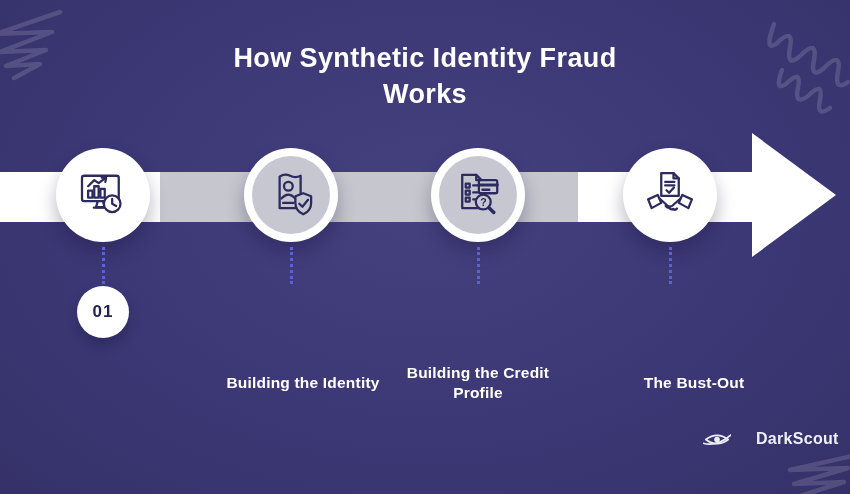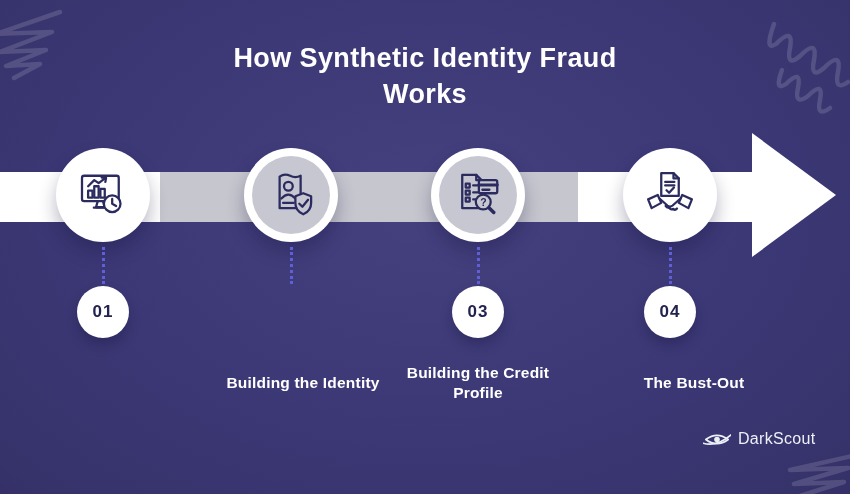--- a/index.html
+++ b/index.html
@@ -69,22 +69,22 @@
   .step-label {
     position:absolute; top:360px; width:170px; height:46px;
     display:flex; align-items:center; justify-content:center; text-align:center;
     color:#ffffff; font-size:15.5px; font-weight:700; line-height:1.28; letter-spacing:0.2px;
   }
   .l1 { left:18px; } .l2 { left:218px; } .l3 { left:393px; } .l4 { left:609px; }
 
   
   .brand {
     position:absolute; left:703px; top:427px; height:24px;
-    display:flex; align-items:center; gap:7px;
-    color:#eef0f8; font-size:16px; font-weight:400; letter-spacing:0.3px;
+    display:flex; align-items:center; gap:25px;
+    color:#eef0f8; font-size:16px; font-weight:700; letter-spacing:0.3px;
   }
   .brand svg { display:block; }
 </style>
 </head>
 <body>
 
 <div class="stage">
 
   <svg class="scribble scribble-tl" width="90" height="90" viewBox="0 0 90 90">
     <path d="M72 8 L8 30 L64 28 L12 48 L58 46 L18 62 L52 60 L26 74"></path>
@@ -151,42 +151,40 @@
         <rect class="cover" x="33" y="15" width="21" height="15" rx="2"></rect>
         <path d="M33 20.5 H54" stroke-width="3.4"></path>
         <path d="M37 26 H45"></path>
         <circle class="cover" cx="38" cy="40" r="8.5"></circle>
         <text class="qmark" x="34.6" y="44.4">?</text>
         <path d="M44.5 46.5 L50 52" stroke-width="4"></path>
       </svg>
     </div>
   </div>
   <div class="connector k3"></div>
-  <div class="num-badge b3 variant-gray">03</div>
   <div class="step-label l3">Building the Credit Profile</div>
 
   <div class="icon-circle c4 variant-white">
     <div class="icon-inner">
       <svg class="step-icon" width="56" height="56" viewBox="0 0 64 64">
         <path d="M22 7 H36 L42 13 V33 H22 Z"></path>
         <path d="M36 7 V13 H42"></path>
         <path d="M26.5 17 H37"></path>
           <path d="M26.5 21 H37"></path>
         <polyline points="28,26.5 31,29.5 36.5,23.5"></polyline>
         <path class="cover" d="M7 37 L18 32 L22 41 L11 47 Z"></path>
         <path class="cover" d="M57 37 L46 32 L42 41 L53 47 Z"></path>
         <path d="M20 36 L29 44 Q32 46.5 35 44 L44 36"></path>
         <path d="M27 44.5 Q29 47.5 31.5 46"></path>
         <path d="M31 46.5 Q33 49.5 35.5 48"></path>
         <path d="M35.5 48 Q38 50 40 47.5"></path>
       </svg>
     </div>
   </div>
   <div class="connector k4"></div>
-  <div class="num-badge b4 variant-white">04</div>
   <div class="step-label l4">The Bust-Out</div>
 
   <div class="brand">
     <svg width="28" height="19" viewBox="0 0 30 20">
       <path d="M3 10 Q15 1 27 10 Q15 19 3 10 Z" fill="none" stroke="#eef0f8" stroke-width="1.8" stroke-linejoin="round"></path>
       <circle cx="15" cy="10" r="3" fill="#eef0f8"></circle>
       <path d="M0 14 Q15 18 30 5" fill="none" stroke="#eef0f8" stroke-width="1.8" stroke-linecap="round"></path>
     </svg>
     <span>DarkScout</span>
   </div>

